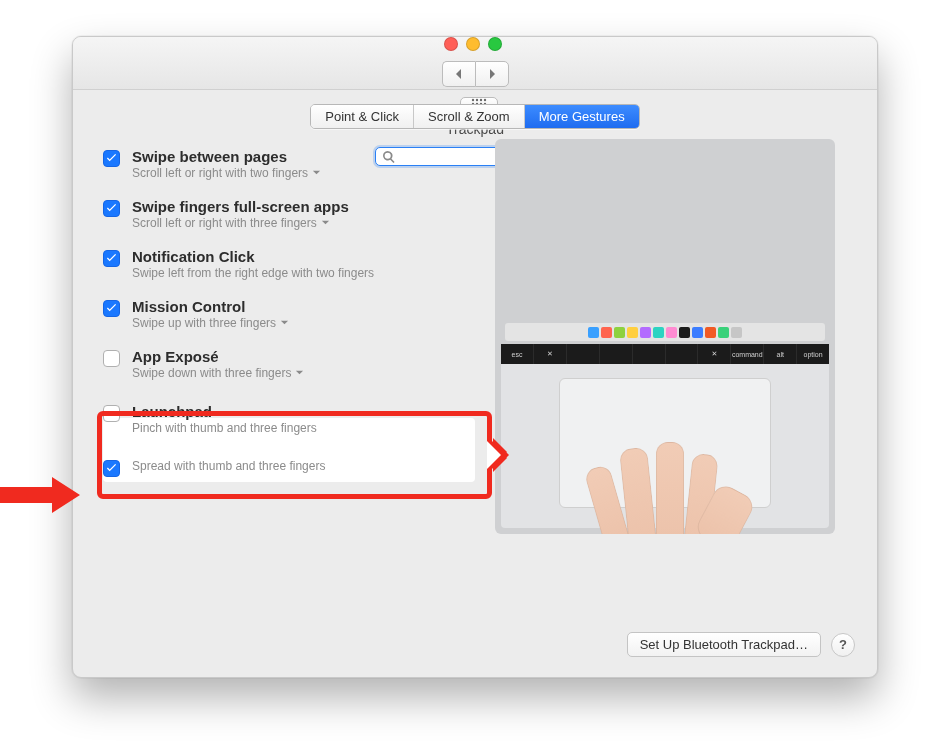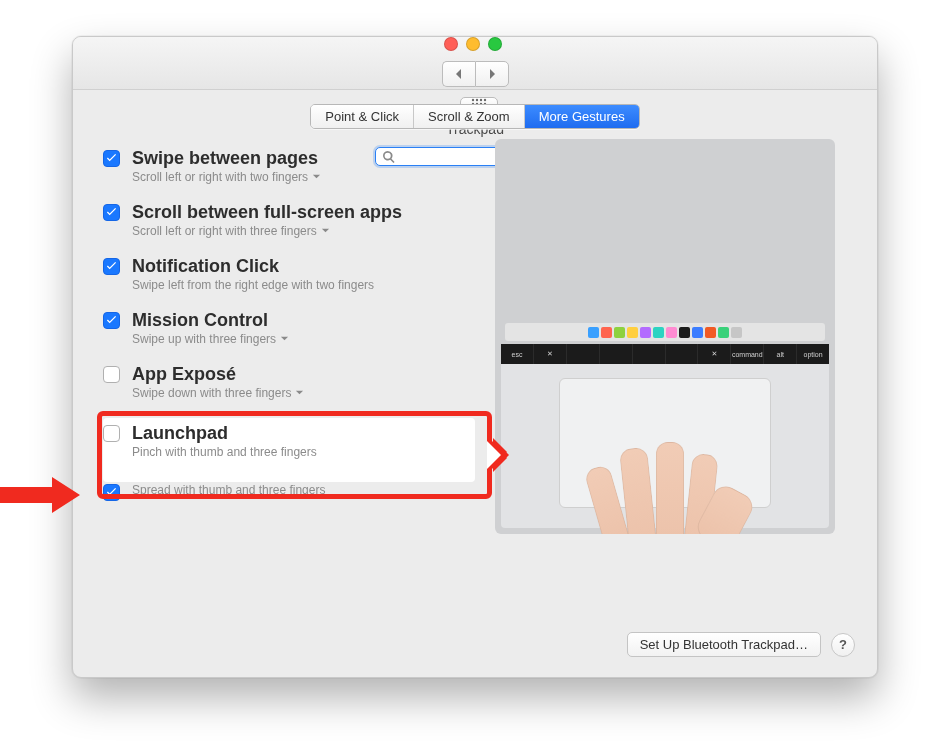--- a/index.html
+++ b/index.html
@@ -44,21 +44,21 @@
 
   
   .body{display:flex;padding:0 24px 0 24px;gap:18px;}
   .left{flex:0 0 380px;position:relative}
   .right{flex:1;}
 
   .option{display:flex;gap:12px;padding:9px 6px;align-items:flex-start}
   .option .cb{margin-top:2px;width:15px;height:15px;border-radius:4px;border:1px solid #b0b0b0;background:#fff;flex:0 0 auto;display:flex;align-items:center;justify-content:center}
   .option .cb.checked{background:#1a78ff;border-color:#1566e6}
   .option .cb.checked svg{width:11px;height:11px;fill:#fff}
-  .option .txt .t{font-size:18px;font-weight:600;color:#2d2d2d}
+  .option .txt .t{font-size:15px;font-weight:600;color:#2d2d2d}
   .option .txt .s{font-size:12px;color:#8b8b8b;margin-top:1px;display:flex;align-items:center;gap:4px}
   .disabled .t,.disabled .s{color:#b7b7b7}
   .chev{display:inline-block}
   .chev svg{width:9px;height:9px;fill:#8a8a8a}
 
   
   .highlight{
     position:absolute;left:0;top:272px;width:385px;height:78px;
     border:5px solid #f02a1f;border-radius:6px;z-index:5;pointer-events:none;}
   .highlight::after{
@@ -215,21 +215,21 @@
             </div>
           </div>
 
           <div class="option">
             <div class="cb checked">
                 <svg viewBox="0 0 12 12">
                   <path d="M1 6l3 3 7-7-1-1-6 6-2-2z"></path>
                 </svg>
               </div>
             <div class="txt">
-              <div class="t">Scroll between full-screen apps</div>
+              <div class="t">Swipe fingers full-screen apps</div>
               <div class="s">
                 <span>Scroll left or right with three fingers</span>
                 <span class="chev"><svg viewBox="0 0 10 10">
                       <path d="M1 3l4 4 4-4z"></path>
                     </svg></span>
               </div>
             </div>
           </div>
 
           <div class="option">

